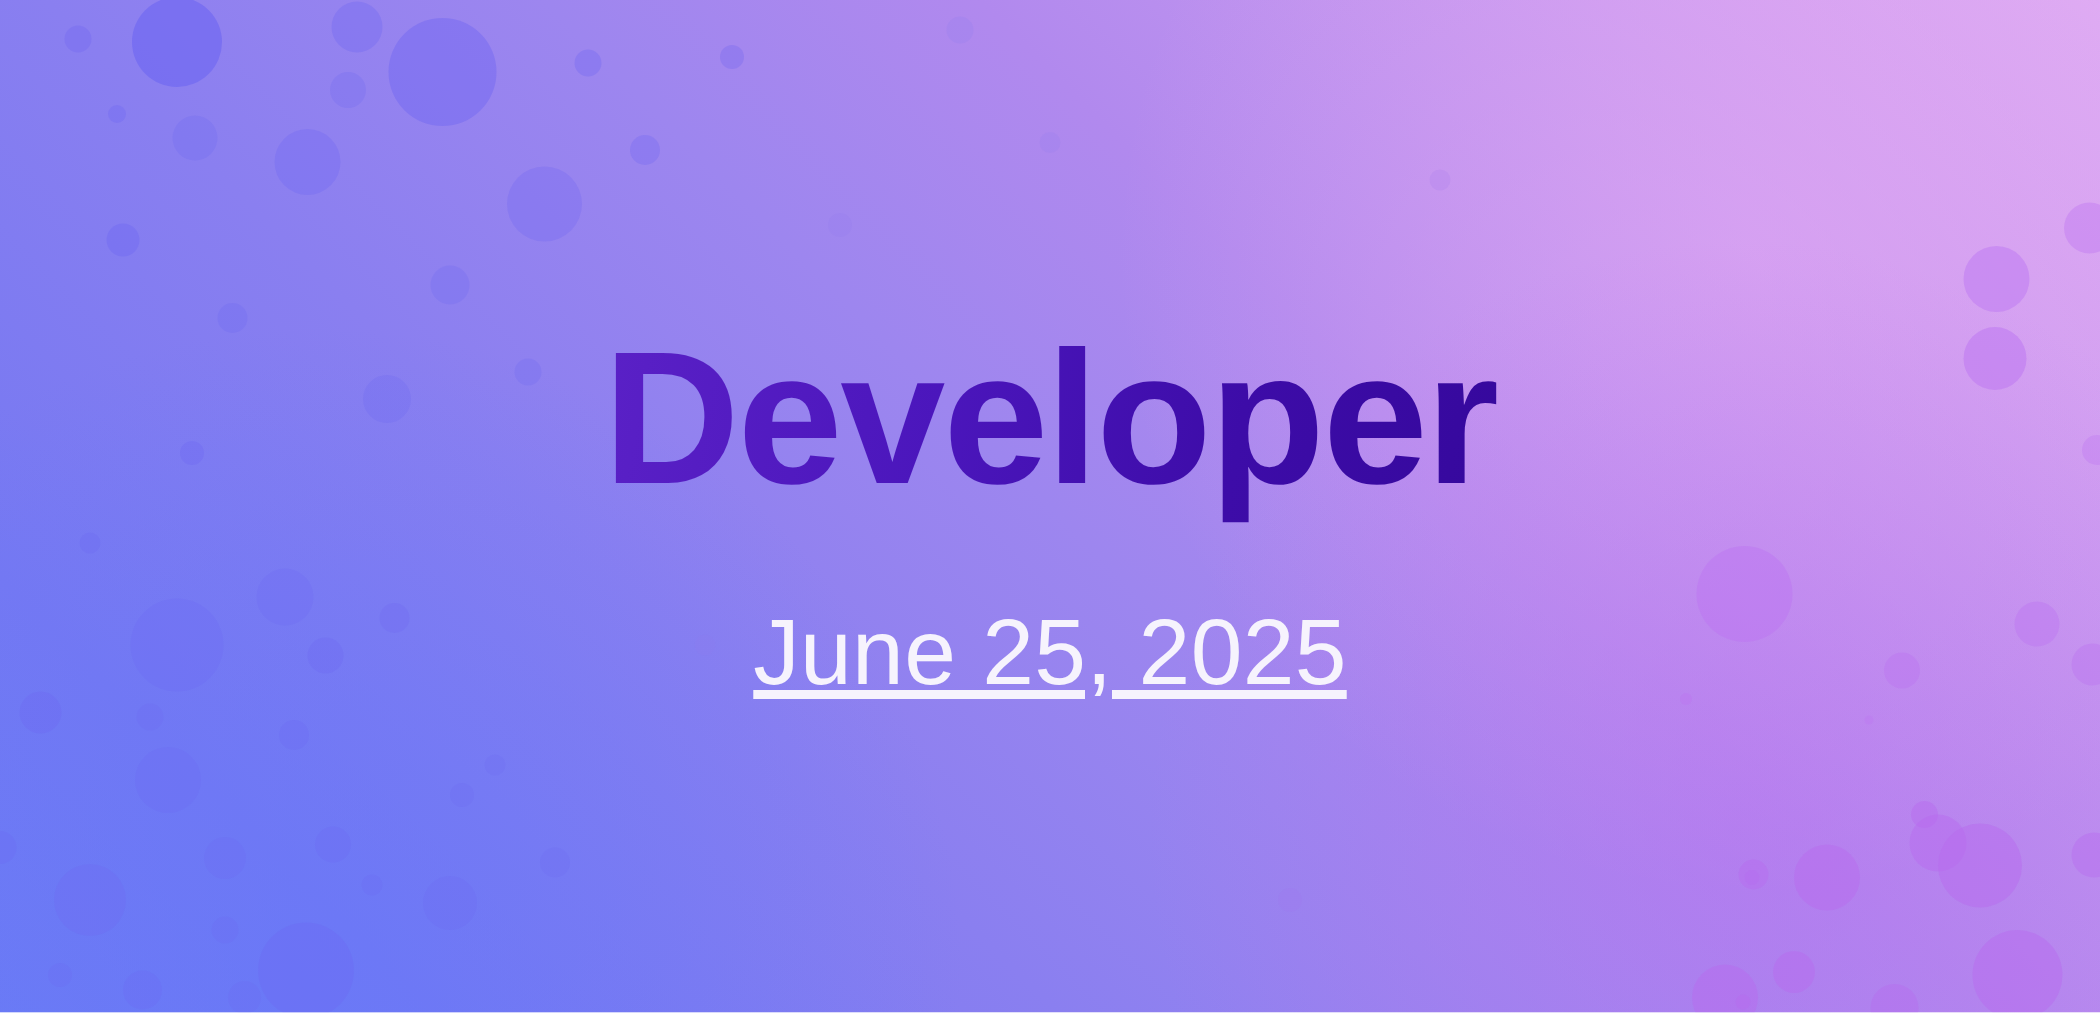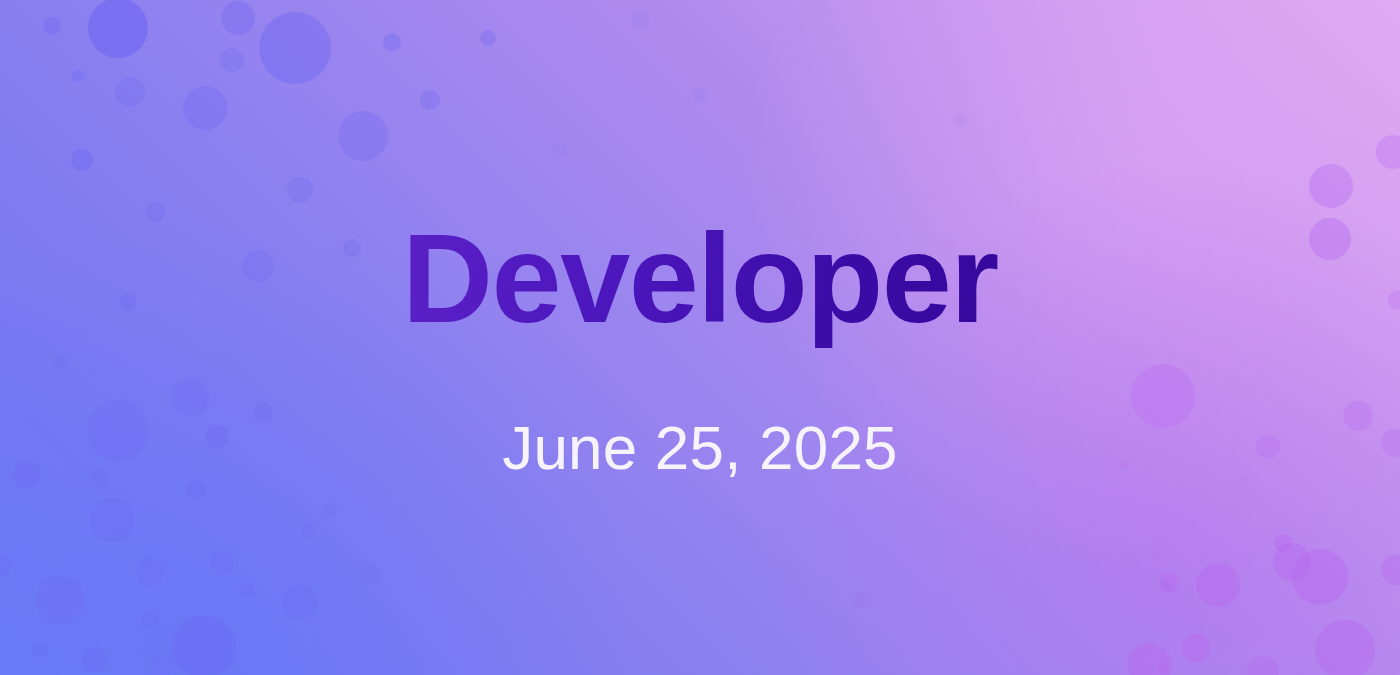--- a/index.html
+++ b/index.html
@@ -61,21 +61,21 @@
   #content {
     position: absolute;
     inset: 0;
     display: flex;
     flex-direction: column;
     align-items: center;
     justify-content: center;
   }
 
   #title {
-    margin: 16px;
+    margin: 4px;
     text-align: center;
     font-size: 126px;
     font-weight: 700;
     line-height: 1.12;
     letter-spacing: -1.5px;
     background-image: linear-gradient(100deg, #5B21C7 0%, #4B16BC 38%, #3D0CA8 70%, #35089C 100%);
     -webkit-background-clip: text;
     background-clip: text;
     color: transparent;
     -webkit-text-fill-color: transparent;
@@ -85,20 +85,21 @@
     display: block;
   }
 
   #subtitle {
     margin: 46px 0 0 0;
     text-align: center;
     font-size: 62px;
     font-weight: 400;
     letter-spacing: 0.2px;
     color: #F6F3FD;
+    text-decoration: underline;
   }
 </style>
 </head>
 <body>
 
 <div id="banner">
 
   <div class="tint tint-a"></div>
   <div class="tint tint-b"></div>
   <div class="tint tint-c"></div>

